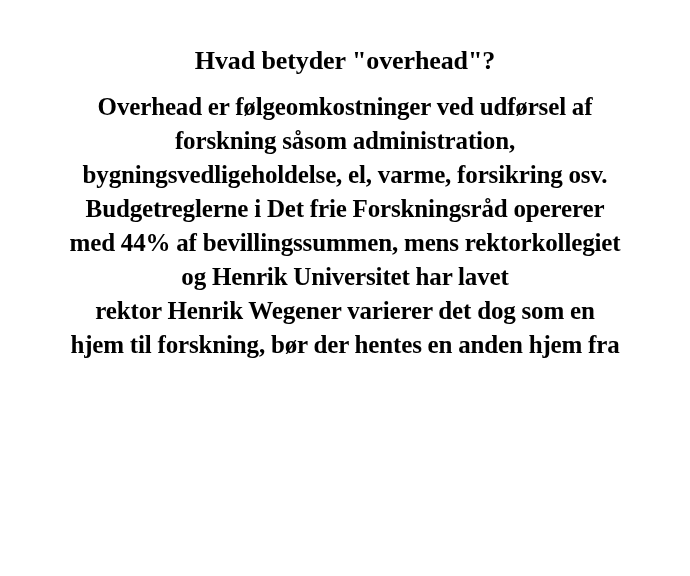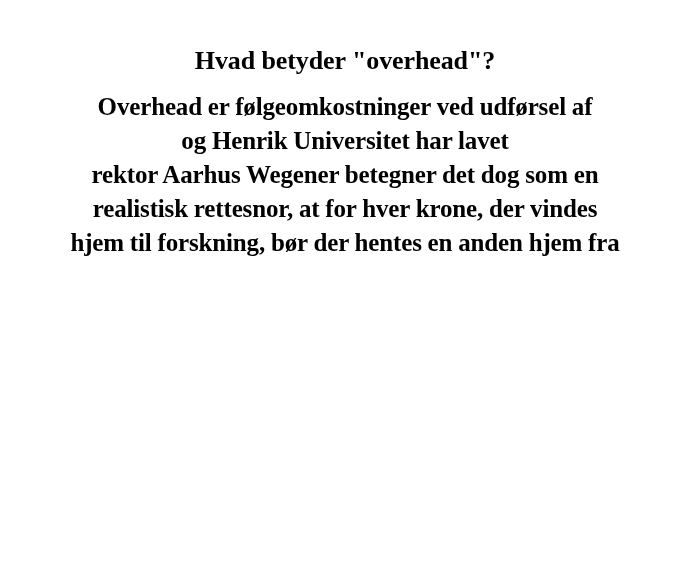--- a/index.html
+++ b/index.html
@@ -61,21 +61,24 @@
 <body>
 
 <div class="page">
 
   <div class="text-block">
 
     <h1 class="headline">Hvad betyder "overhead"?</h1>
 
     <div class="body-copy">
       <span class="ln">Overhead er følgeomkostninger ved udførsel af</span>
+      <span class="ln">forskning såsom administration,</span>
+      <span class="ln">bygningsvedligeholdelse, el, varme, forsikring osv.</span>
+      <span class="ln">Budgetreglerne i Det frie Forskningsråd opererer</span>
+      <span class="ln">med 44% af bevillingssummen, mens rektorkollegiet</span>
       <span class="ln">og Henrik Universitet har lavet</span>
-      <span class="ln">rektor Aarhus Wegener betegner det dog som en</span>
-      <span class="ln">realistisk rettesnor, at for hver krone, der vindes</span>
+      <span class="ln">rektor Henrik Wegener varierer det dog som en</span>
       <span class="ln">hjem til forskning, bør der hentes en anden hjem fra</span>
     </div>
 
   </div>
 
 </div>
 
 </body></html>

